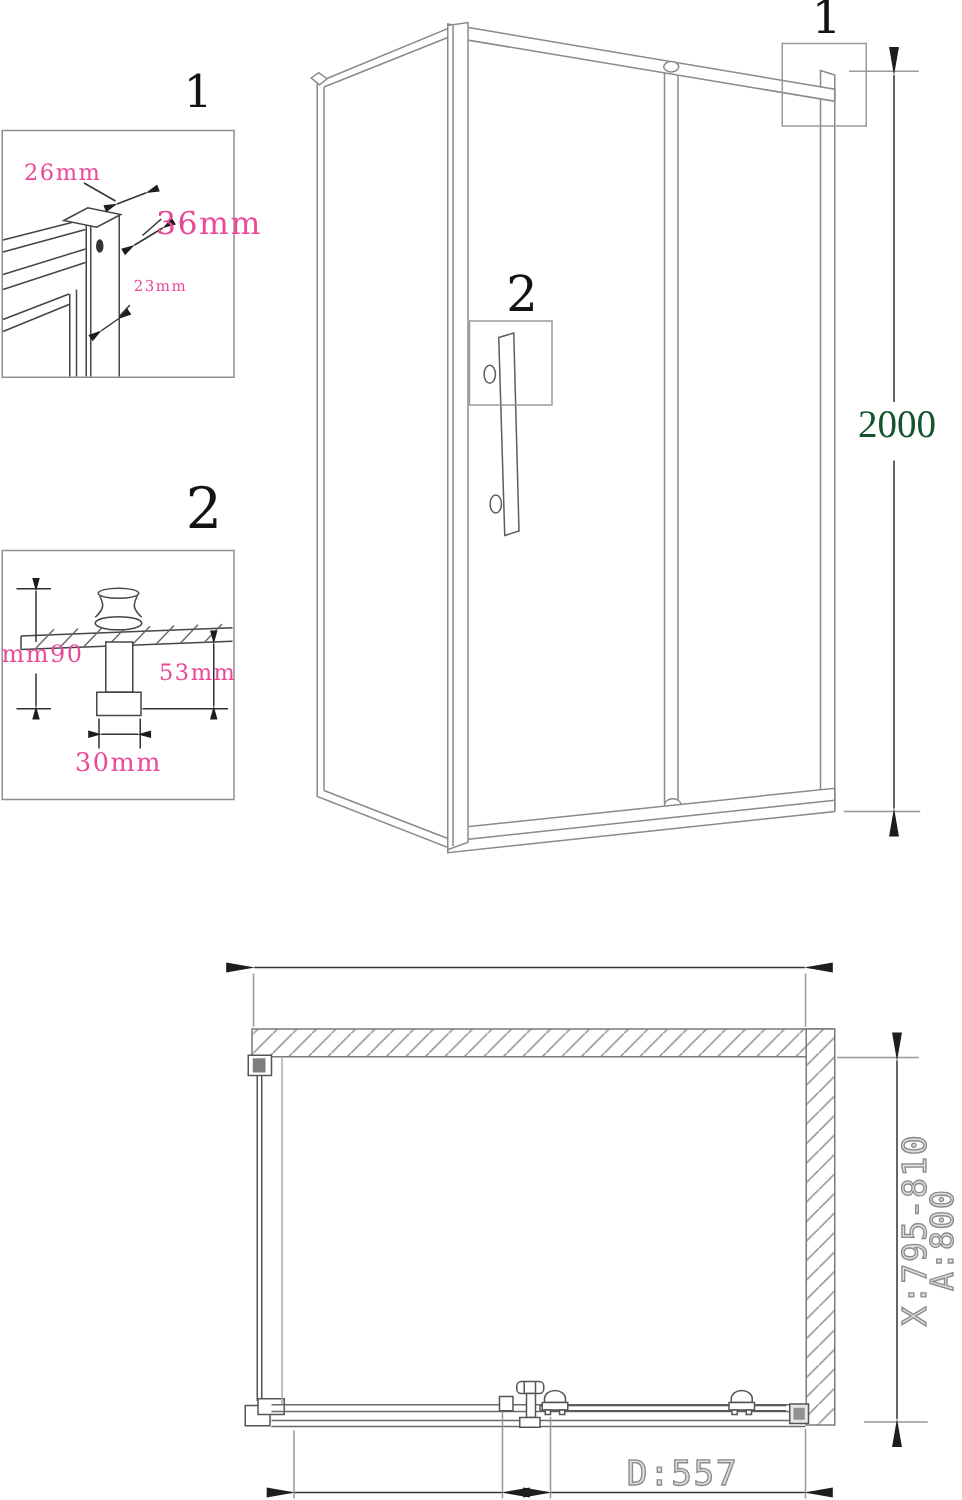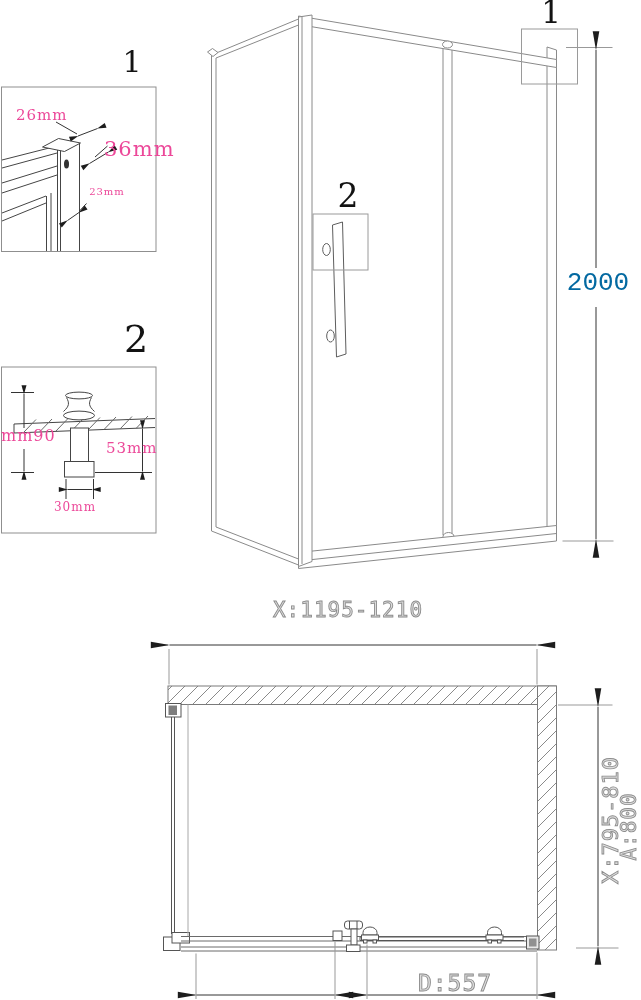--- a/index.html
+++ b/index.html
@@ -1,21 +1,21 @@
 <!DOCTYPE html>
 <html><head>
 <meta charset="utf-8">
 <style>
   html,body{margin:0;padding:0;background:#ffffff;}
   #stage{position:relative;width:641px;height:1000px;background:#fff;overflow:hidden;
          font-family:"DejaVu Sans","Liberation Sans",sans-serif;}
   .txt{position:absolute;line-height:1;text-align:center;white-space:nowrap;}
   .serif{font-family:"DejaVu Serif","Liberation Serif",serif;color:#ec4899;letter-spacing:1px;}
   .lbl{font-family:"DejaVu Serif","Liberation Serif",serif;color:#131313;}
-  .sans{font-family:Liberation Mono, monospace;color:#0369a1;}
+  .sans{font-family:Liberation Serif, serif;color:#14532d;}
   .cad{font-family:"DejaVu Sans Mono","Liberation Mono",monospace;
        color:rgba(150,150,150,0.32);-webkit-text-stroke:0.9px #8c8c8c;letter-spacing:1px;}
   .rot{transform:rotate(-90deg);}
   svg{position:absolute;left:0;top:0;}
 </style>
 </head>
 <body>
 
 <div id="stage">
 
@@ -164,24 +164,23 @@
 </svg>
 
 <div class="txt lbl" style="left:114px;top:47px;width:36px;font-size:30px;">1</div>
 <div class="txt serif" style="left:16px;top:108px;width:46px;font-size:15px;">26mm</div>
 <div class="txt serif" style="left:104px;top:139px;width:46px;font-size:21px;">36mm</div>
 <div class="txt serif" style="left:84px;top:187px;width:46px;font-size:10px;">23mm</div>
 
 <div class="txt lbl" style="left:118px;top:320px;width:36px;font-size:38px;">2</div>
 <div class="txt serif" style="left:1px;top:428px;width:48px;font-size:16px;">mm90</div>
 <div class="txt serif" style="left:106px;top:441px;width:42px;font-size:15px;">53mm</div>
-<div class="txt serif" style="left:50px;top:501px;width:50px;font-size:12px;">30mm</div>
+<div class="txt serif" style="left:50px;top:501px;width:50px;font-size:17px;">30mm</div>
 
 <div class="txt lbl" style="left:536px;top:-3px;width:30px;font-size:31px;">1</div>
 <div class="txt lbl" style="left:333px;top:179px;width:30px;font-size:33px;">2</div>
 <div class="txt sans" style="left:564px;top:270px;width:68px;font-size:26px;">2000</div>
 
-<div class="txt cad" style="left:266px;top:600px;width:164px;font-size:21px;">X:1195-1210</div>
 <div class="txt cad" style="left:393px;top:972px;width:124px;font-size:23px;">D:557</div>
 <div class="txt cad rot" style="left:526px;top:809px;width:170px;font-size:22px;">X:795-810</div>
 <div class="txt cad rot" style="left:544px;top:816px;width:170px;font-size:21px;">A:800</div>
 
 </div>
 
 </body></html>

